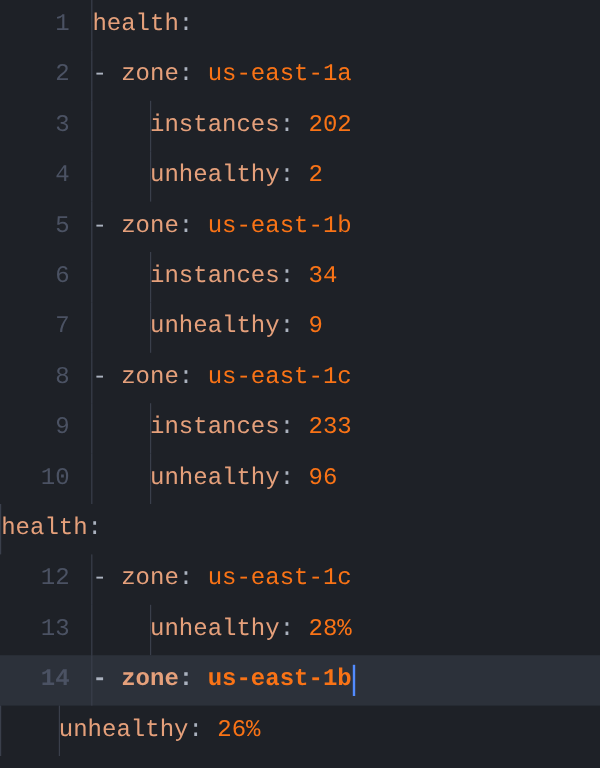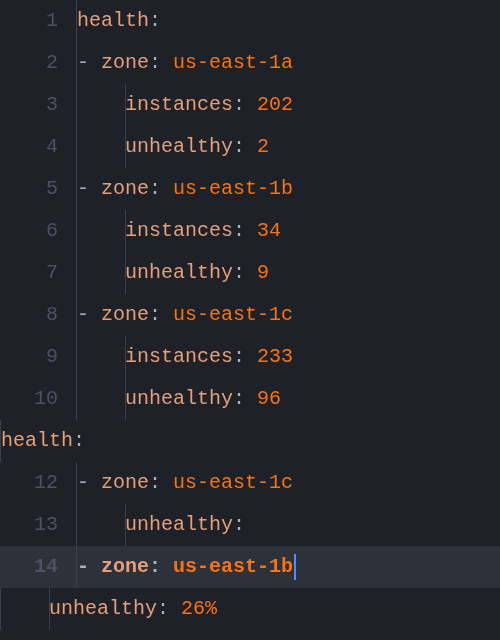--- a/index.html
+++ b/index.html
@@ -126,21 +126,21 @@
       <div class="code"><span class="punct"></span><span class="key">health</span><span class="punct">:</span></div>
     </div>
     <div class="row">
       <div class="gutter">12</div>
       <div class="gutter-sep"></div>
       <div class="code"><span class="punct">- </span><span class="key">zone</span><span class="punct">: </span><span class="str">us-east-1c</span></div>
     </div>
     <div class="row">
       <div class="gutter">13</div>
       <div class="gutter-sep"></div>
-      <div class="code"><span class="guide" style="left: 48px;"></span><span class="punct">    </span><span class="key">unhealthy</span><span class="punct">: </span></div>
+      <div class="code"><span class="guide" style="left: 48px;"></span><span class="punct">    </span><span class="key">unhealthy</span><span class="punct">: </span><span class="str">28%</span></div>
     </div>
     <div class="row hl">
       <div class="gutter">14</div>
       <div class="gutter-sep"></div>
       <div class="code"><span class="punct">- </span><span class="key">zone</span><span class="punct">: </span><span class="str">us-east-1b</span><span class="cursor"></span></div>
     </div>
     <div class="row">
       <div class="gutter-sep"></div>
       <div class="code"><span class="guide" style="left: 48px;"></span><span class="punct">    </span><span class="key">unhealthy</span><span class="punct">: </span><span class="str">26%</span></div>
     </div>

